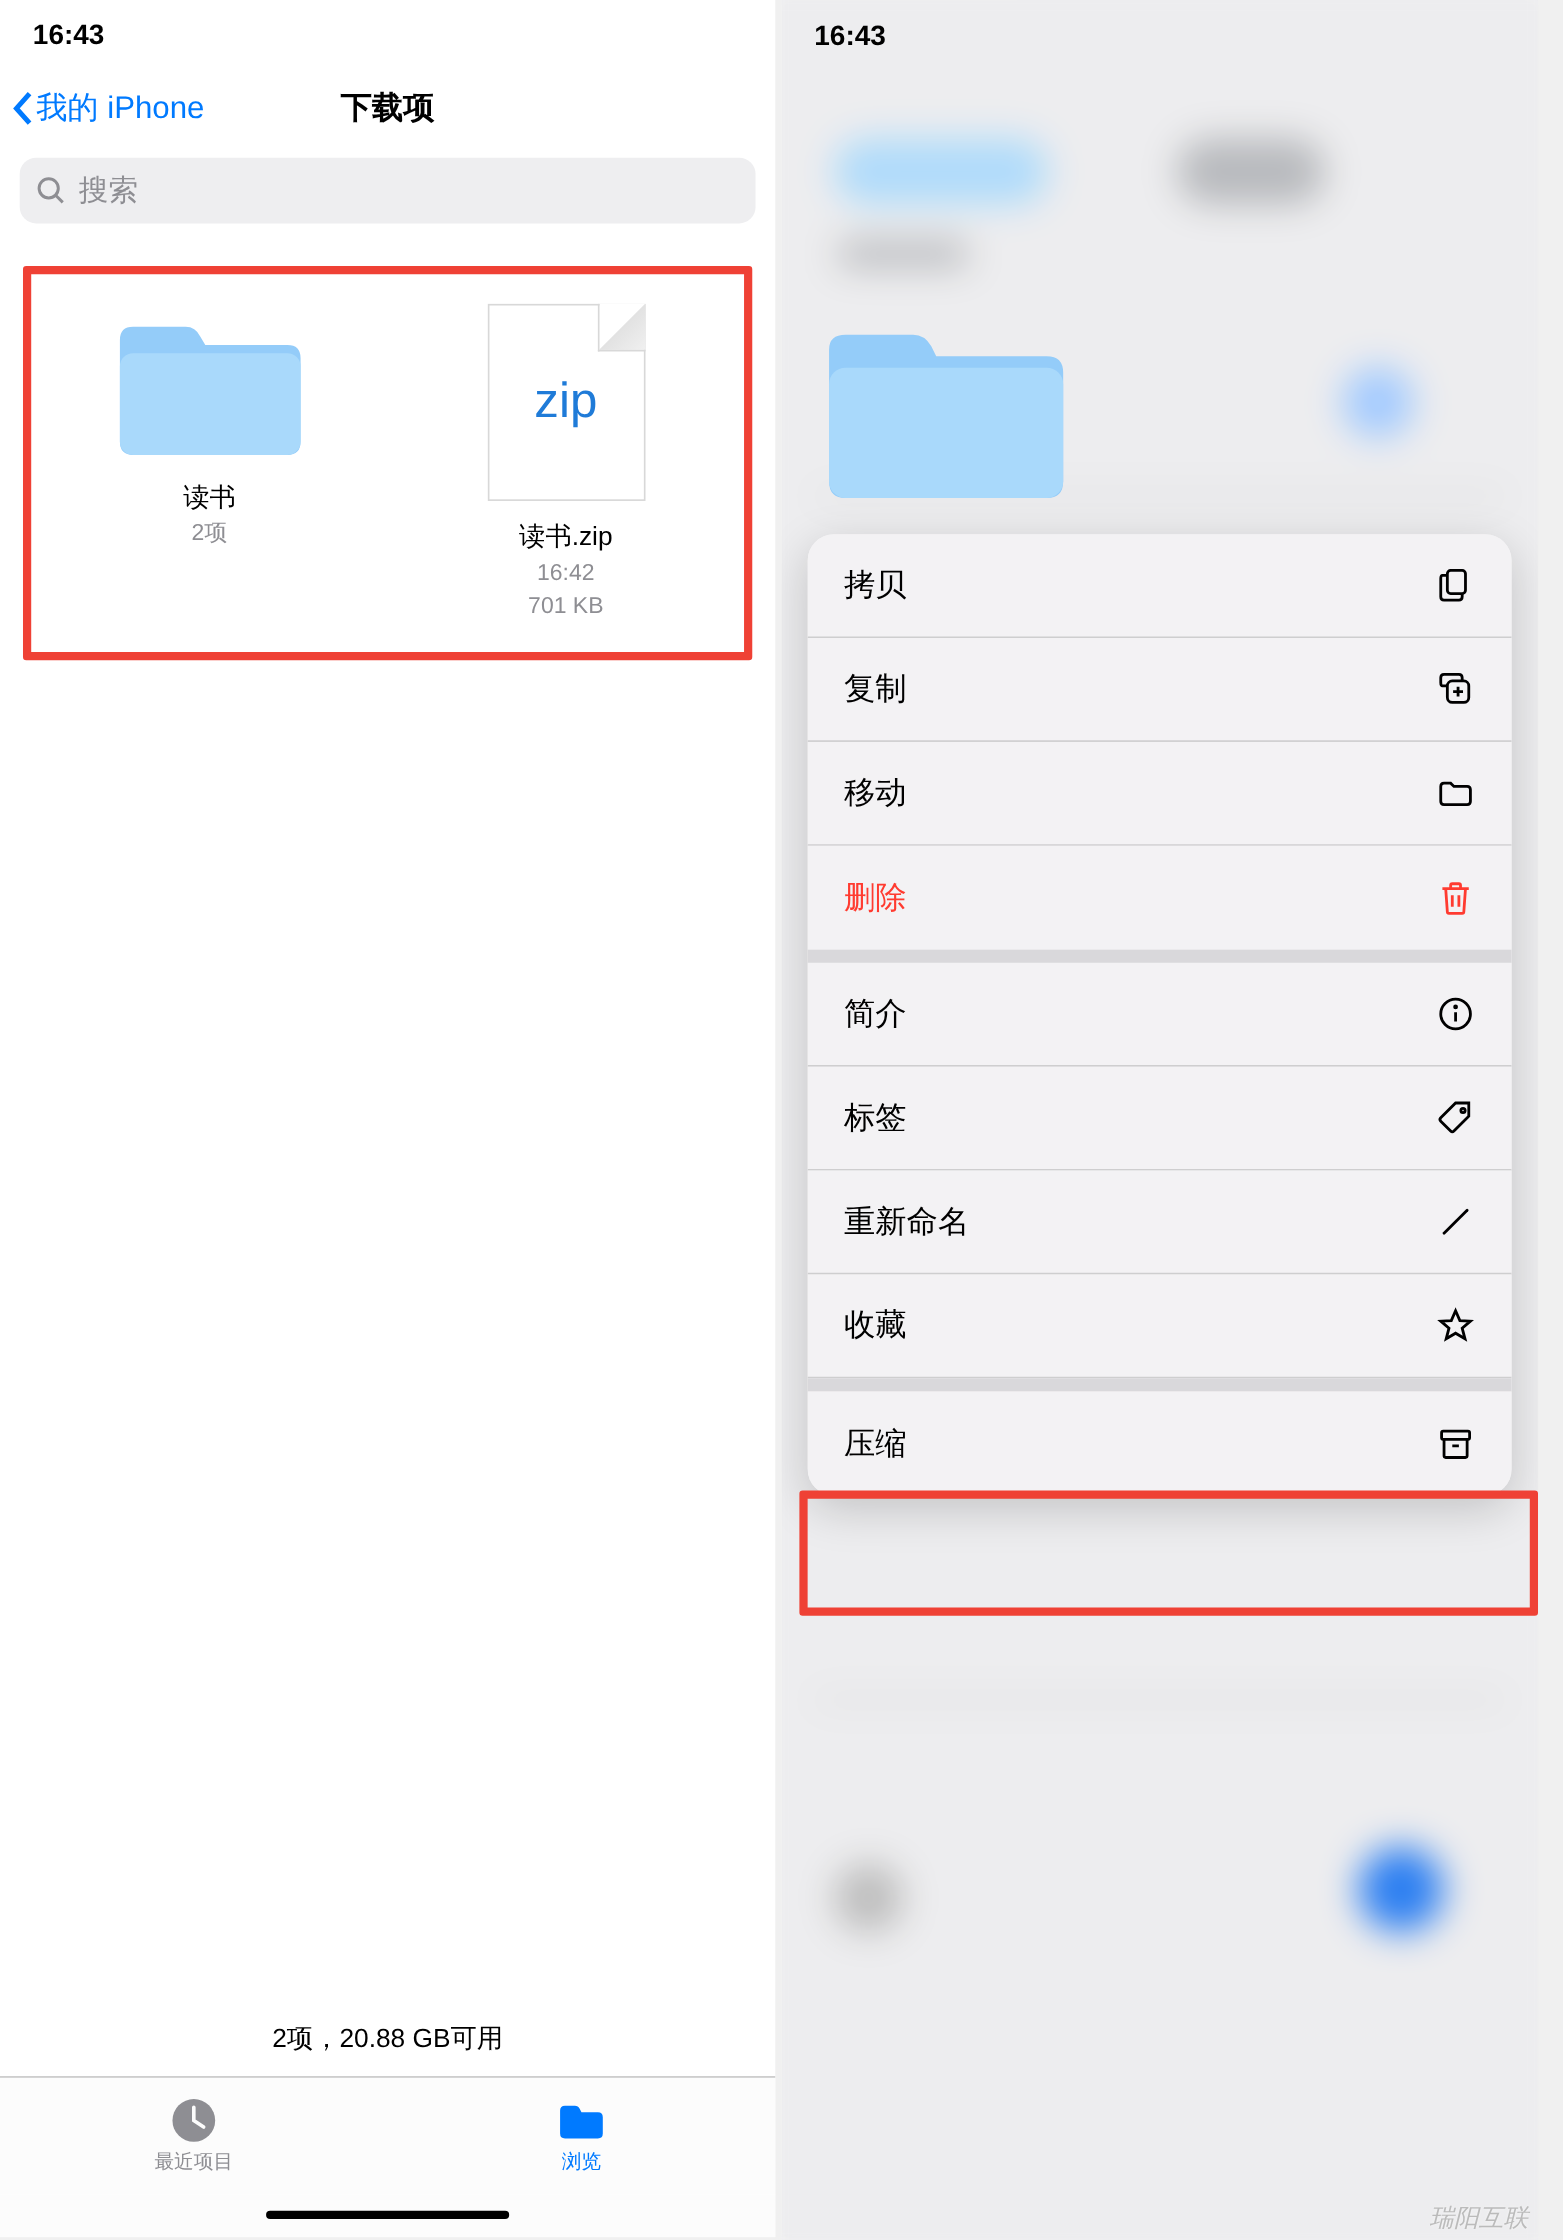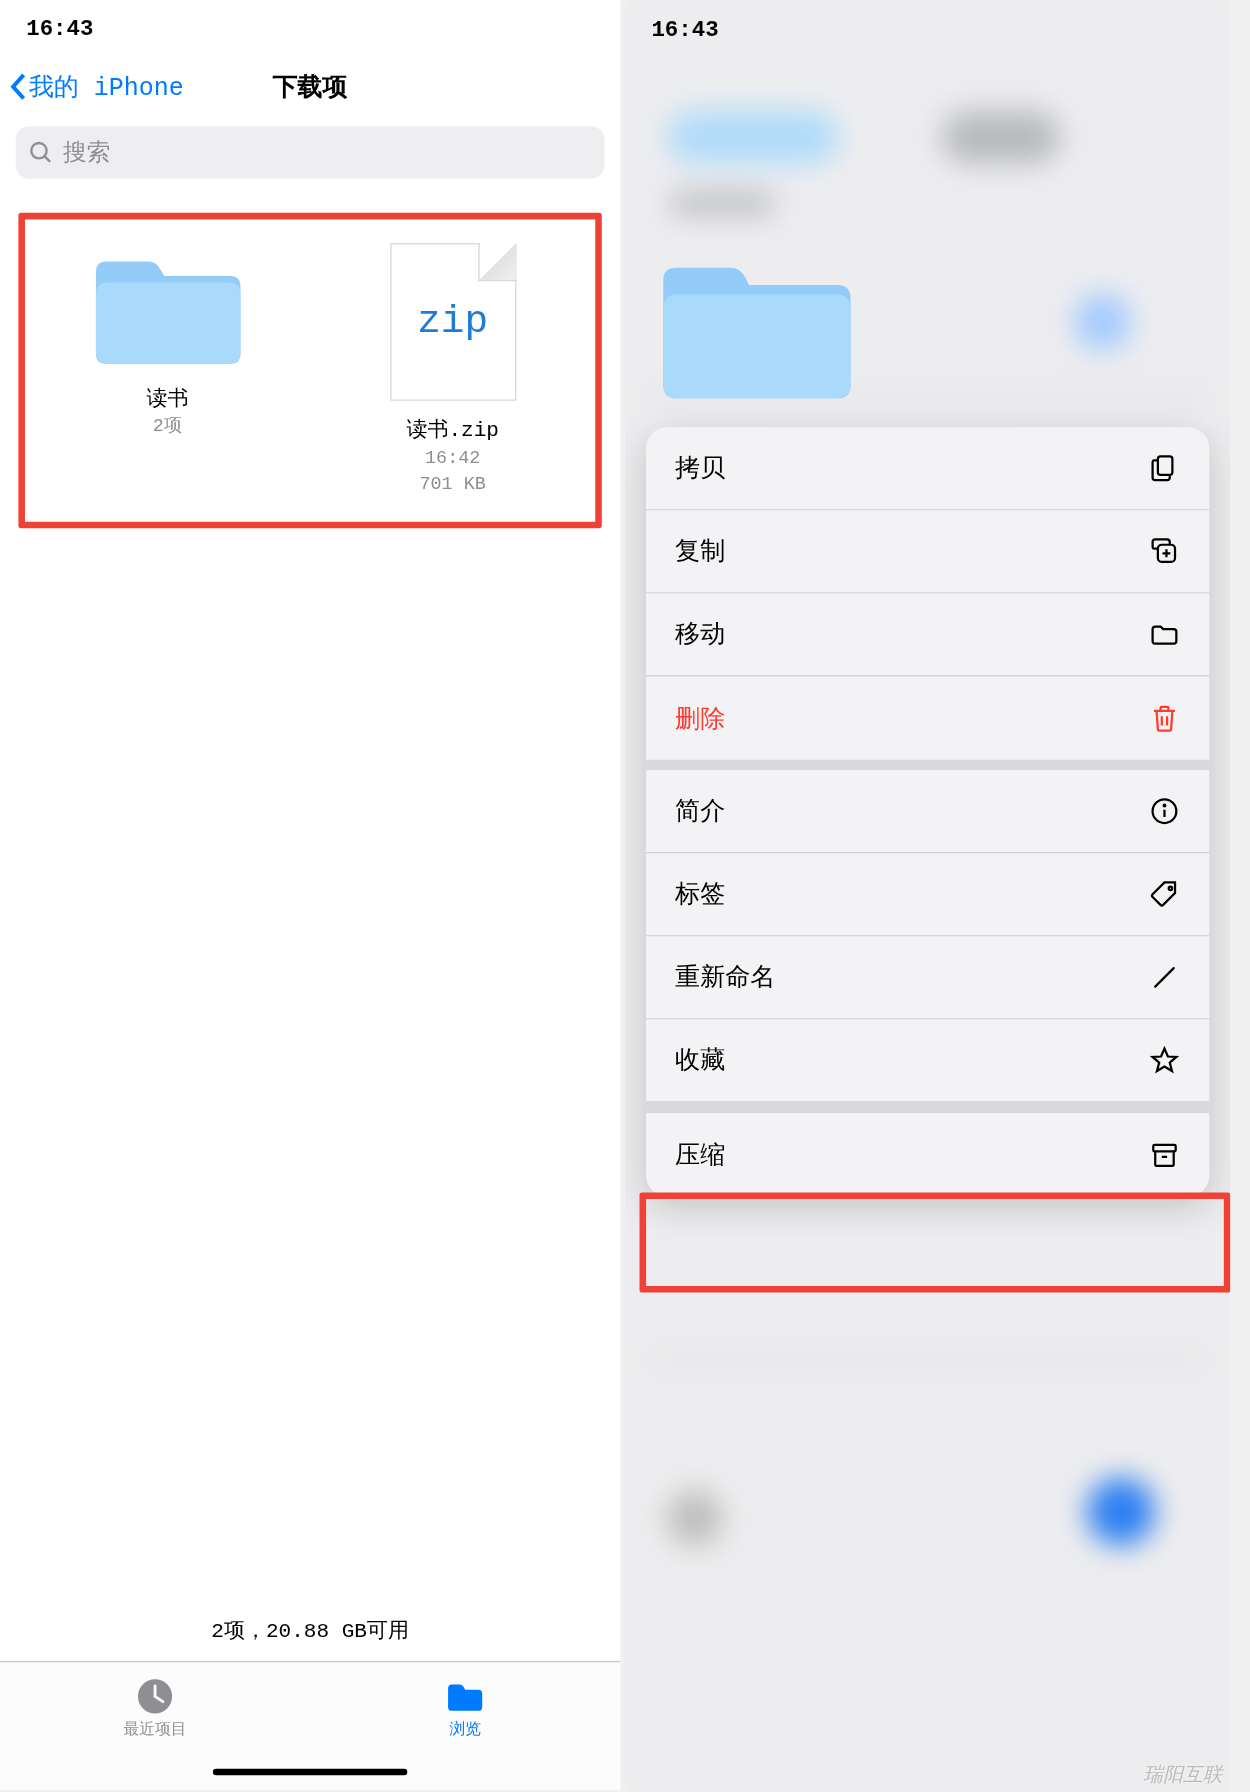--- a/index.html
+++ b/index.html
@@ -213,21 +213,21 @@
   }
   .watermark {
     position:absolute;
     right:6px; bottom:4px;
     font-size:15px; color:#bbb;
     font-style:italic;
     z-index:5;
     text-shadow:0 0 2px rgba(255,255,255,0.6);
   }
 
-  .left-col, .right-col { flex:1; overflow:hidden; display:flex; flex-direction:column;font-family:Liberation Mono, monospace; }
+  .left-col, .right-col { flex:1; overflow:hidden; display:flex; flex-direction:column; }
   .spacer { flex:1; }
 </style>
 </head>
 <body>
 
 <div class="left-col">
   <div class="scaler-left">
     <div class="screen left" style="display:flex; flex-direction:column; height:1362px; width:472px;">
       <div class="status-bar">
         <span>16:43</span>

